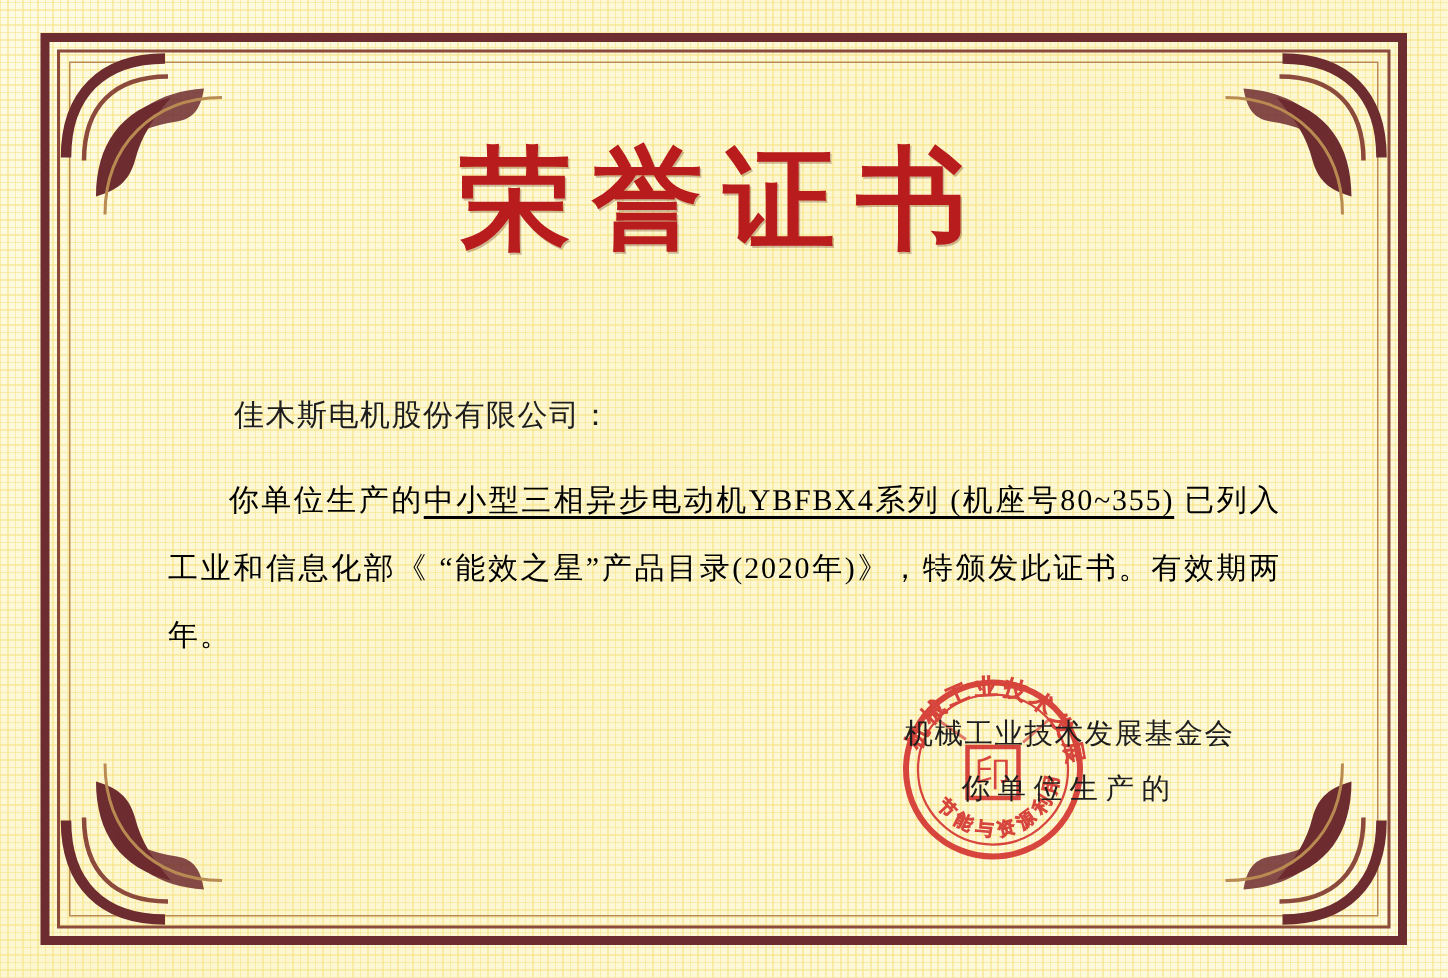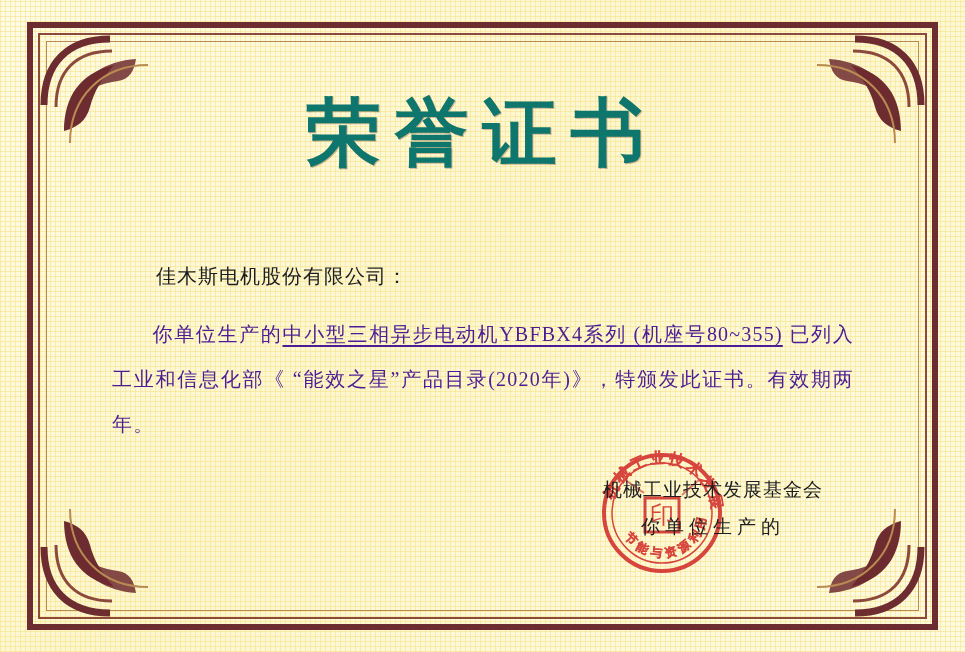--- a/index.html
+++ b/index.html
@@ -77,21 +77,21 @@
   
   .title {
     position: absolute;
     left: 0;
     right: 0;
     top: 84px;
     text-align: center;
     font-family: "DejaVu Serif", "Liberation Serif", serif;
     font-size: 74px;
     letter-spacing: 14px;
-    color: #0f766e;
+    color: #b91c1c;
     font-weight: 700;
     text-shadow: 1px 1px 0 rgba(120,70,40,0.35);
   }
 
   
   .serial {
     position: absolute;
     right: 106px;
     top: 214px;
     font-size: 13px;
@@ -110,21 +110,21 @@
     letter-spacing: 1px;
     padding-left: 44px;
   }
   .body {
     position: absolute;
     left: 112px;
     top: 312px;
     width: 742px;
     font-size: 20px;
     line-height: 45px;
-    color: #4c1d95;
+    color: #000000;
     letter-spacing: 1.2px;
     text-align: justify;
   }
   .body .indent { display: inline-block; width: 40px; }
   .body .u { text-decoration: underline; text-underline-offset: 4px; }
 
   
   .sign {
     position: absolute;
     right: 142px;

